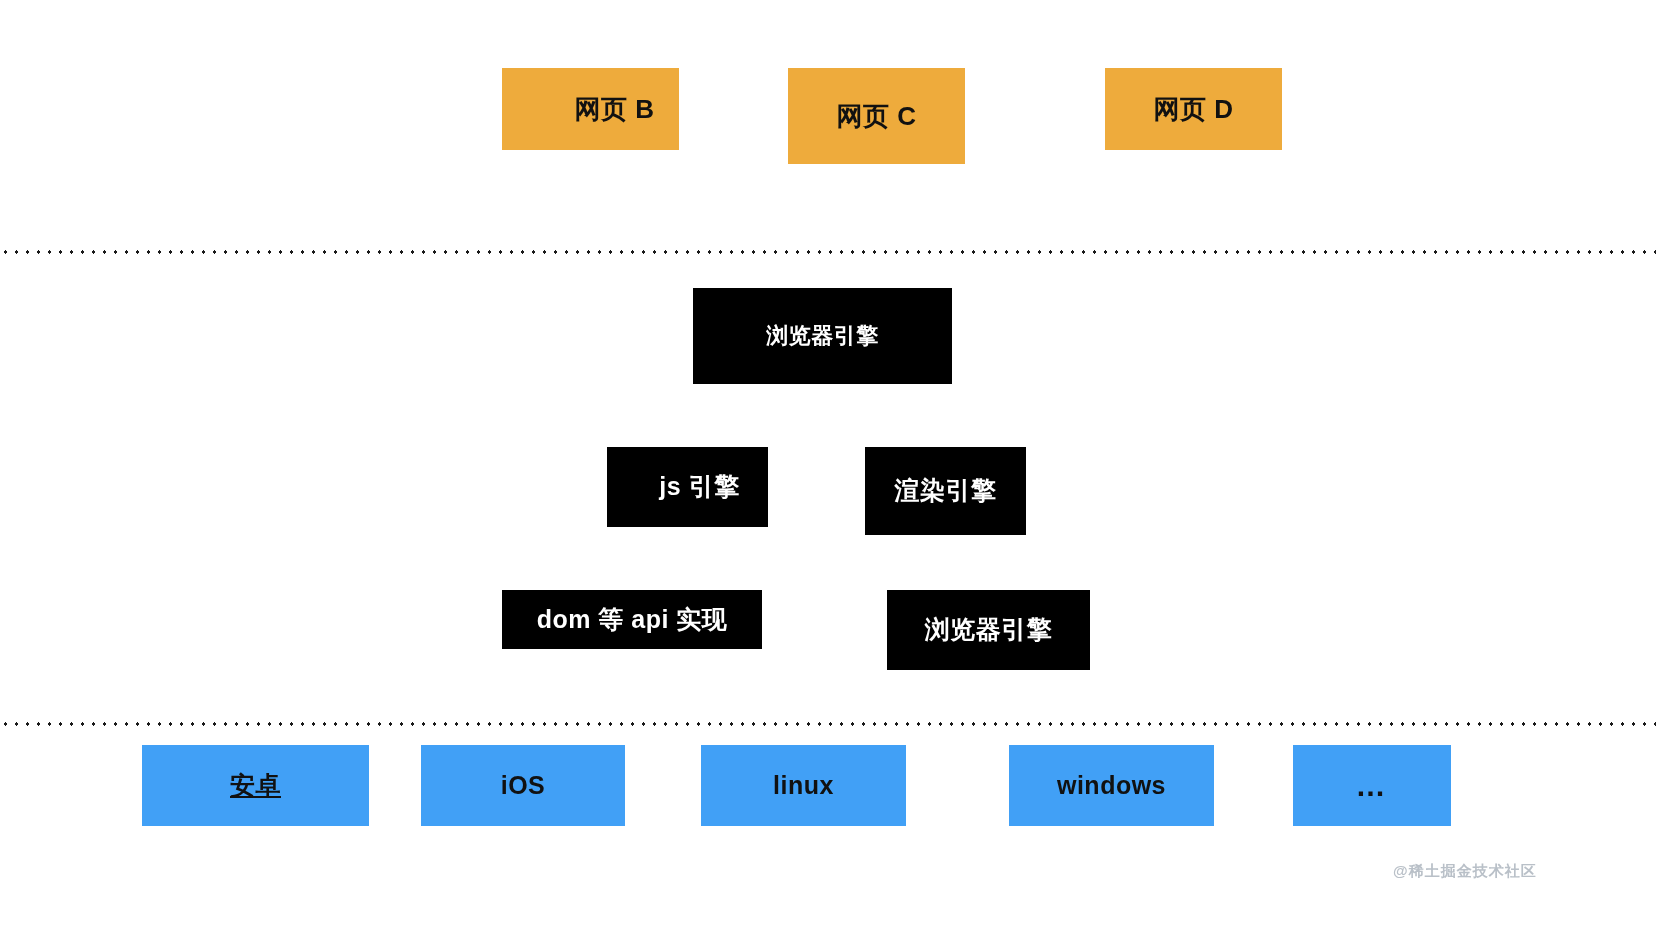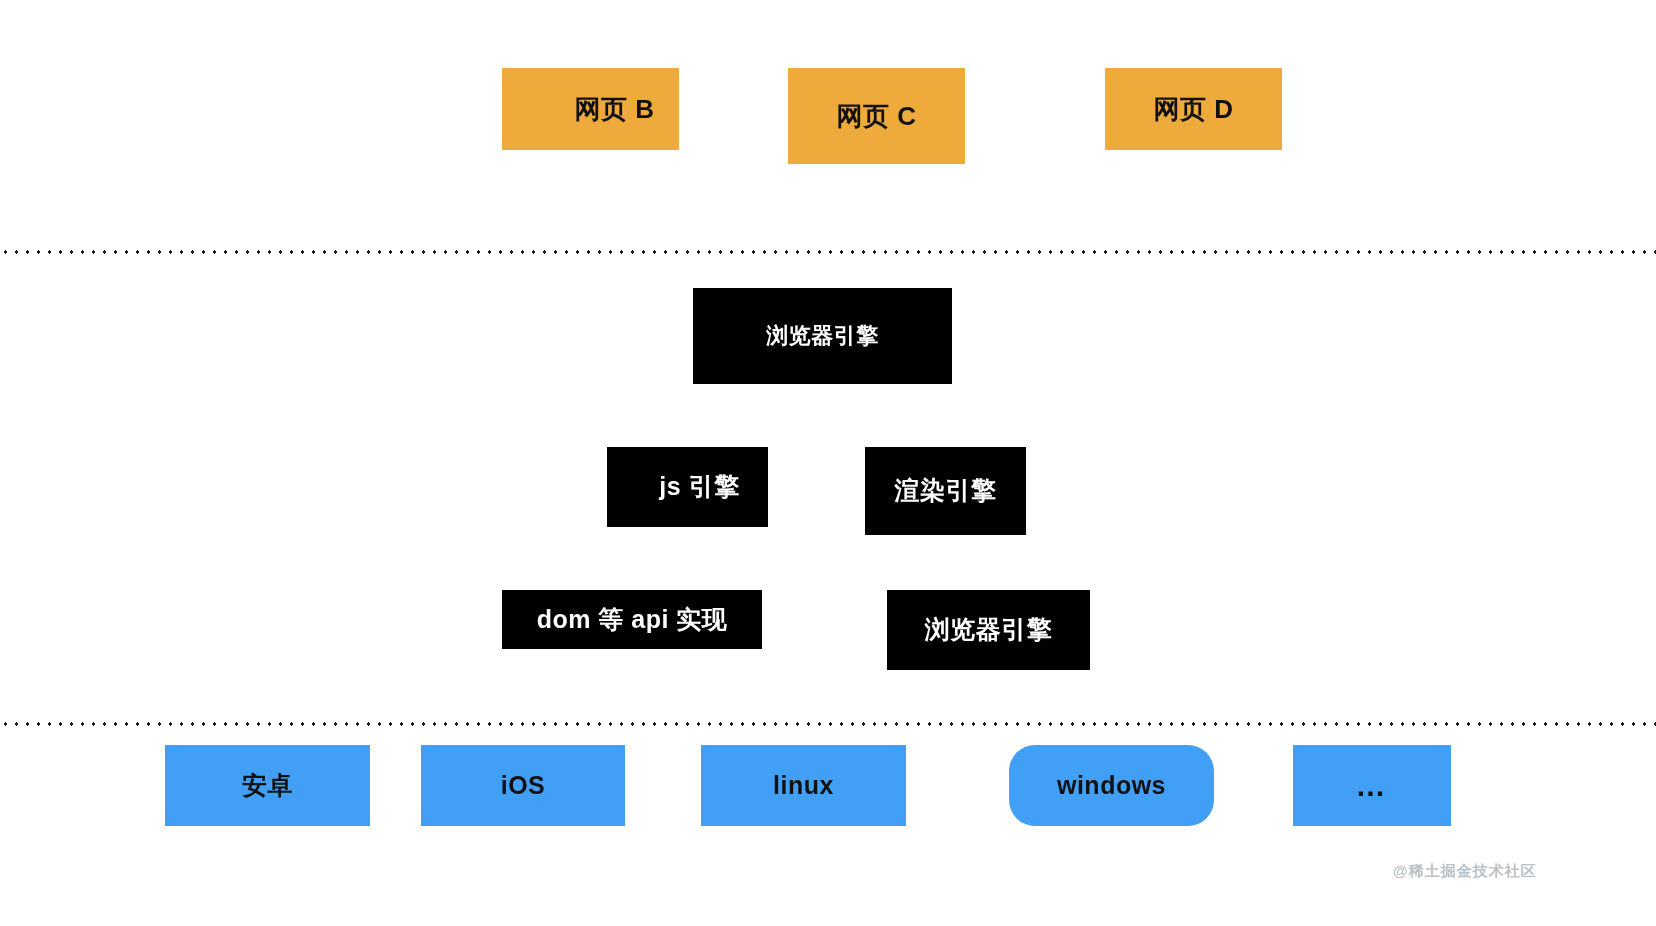--- a/index.html
+++ b/index.html
@@ -85,20 +85,20 @@
   <div class="divider" style="top: 250px;"></div>
 
   <div class="box box-engine lvl1" style="left: 693px; top: 288px; width: 259px; height: 96px;">浏览器引擎</div>
   <div class="box box-engine lvl2" style="left: 607px; top: 447px; width: 161px; height: 80px; padding-left: 24px;">js 引擎</div>
   <div class="box box-engine lvl2" style="left: 865px; top: 447px; width: 161px; height: 88px; text-align: center;">渲染引擎</div>
   <div class="box box-engine lvl3" style="left: 502px; top: 590px; width: 260px; height: 59px;">dom 等 api 实现</div>
   <div class="box box-engine lvl3" style="left: 887px; top: 590px; width: 203px; height: 80px;">浏览器引擎</div>
 
   <div class="divider" style="top: 722px;"></div>
 
-  <div class="box box-os" style="left: 165px; top: 745px; width: 205px; height: 81px;">安卓</div>
+  <div class="box box-os" style="left: 142px; top: 745px; width: 227px; height: 81px; text-decoration: underline;">安卓</div>
   <div class="box box-os" style="left: 421px; top: 745px; width: 204px; height: 81px;">iOS</div>
   <div class="box box-os" style="left: 701px; top: 745px; width: 205px; height: 81px;">linux</div>
-  <div class="box box-os" style="left: 1009px; top: 745px; width: 205px; height: 81px; border-radius: 26px;">windows</div>
+  <div class="box box-os" style="left: 1009px; top: 745px; width: 205px; height: 81px;">windows</div>
   <div class="box box-os dots" style="left: 1293px; top: 745px; width: 158px; height: 81px;">…</div>
 
   <div class="watermark" style="left: 1393px; top: 862px;">@稀土掘金技术社区</div>
 </div>
 
 </body></html>

